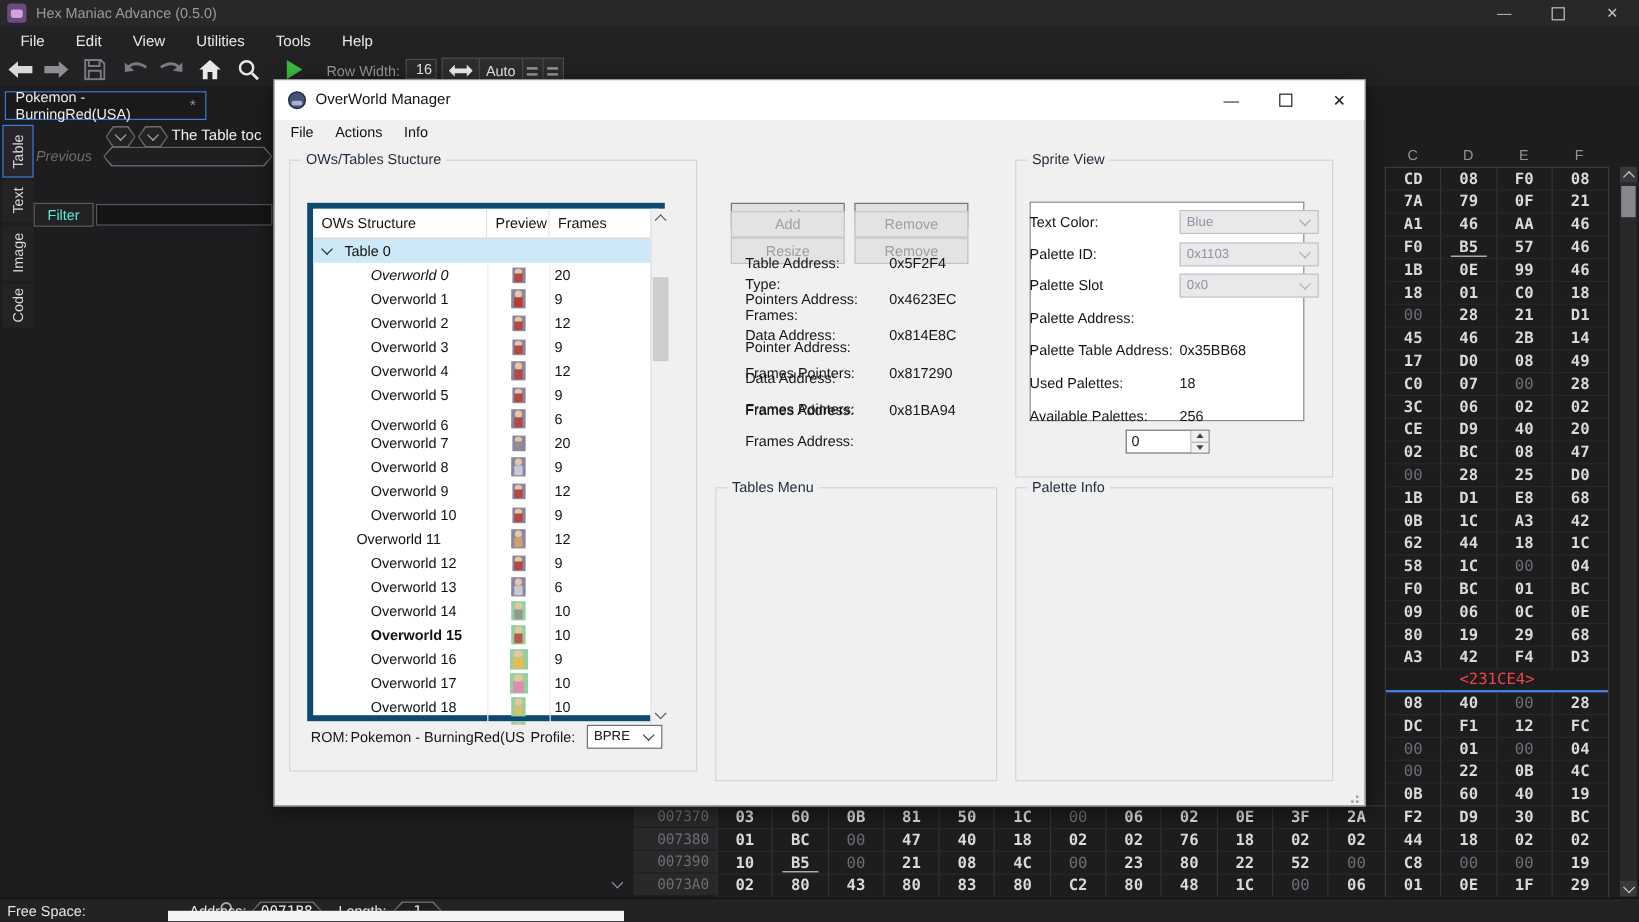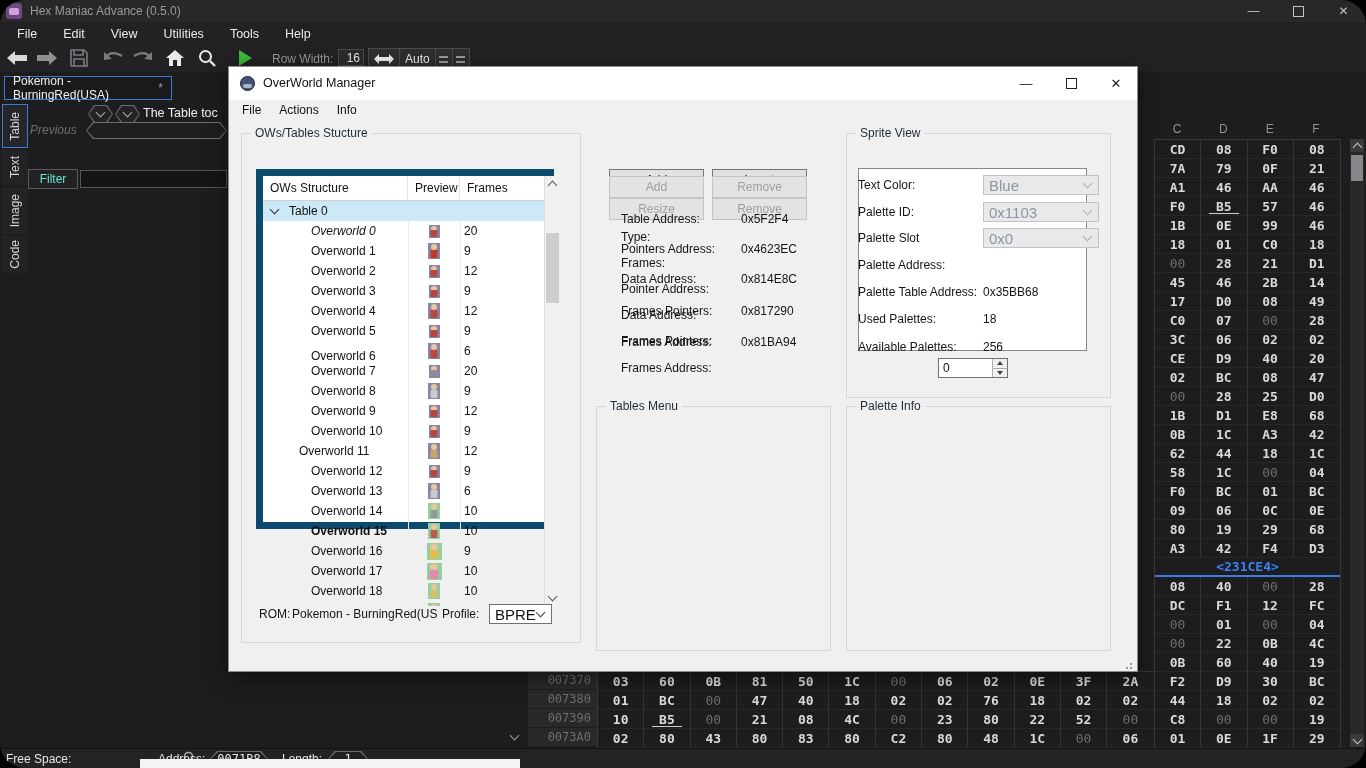--- a/index.html
+++ b/index.html
@@ -1,17 +1,17 @@
 <!DOCTYPE html>
 <html><head>
 <meta charset="utf-8">
 <style>
   html,body{margin:0;padding:0;background:#000;}
   #screen{position:relative;width:1366px;height:768px;overflow:hidden;
-    background:#1d1d1f;font-family:"Liberation Sans",sans-serif;border-radius:25px;
+    background:#1d1d1f;font-family:"Liberation Sans",sans-serif;
     -webkit-font-smoothing:antialiased;}
   .abs{position:absolute;}
   .ni{pointer-events:none;}
 
   
   #titlebar{left:0;top:0;width:1366px;height:22px;background:#28282a;}
   #app-icon{left:6px;top:3px;width:16px;height:16px;background:#6e4a82;border-radius:3px;}
   #app-icon:after{content:"";position:absolute;left:3px;top:5px;width:10px;height:7px;background:#cfa3d6;border-radius:2px;}
   #app-title{left:30px;top:4px;font-size:12px;color:#9a9a9c;}
   .wbtn{top:0;width:45px;height:22px;display:flex;align-items:center;justify-content:center;color:#c3c3c5;font-size:12px;}
@@ -53,21 +53,21 @@
   #hex-right{left:1154px;top:122px;width:185px;}
   .hxhead{position:absolute;top:0;height:16px;width:46.3px;text-align:center;color:#90948a;font-size:12px;}
   #hx-rows{position:absolute;left:0;top:17px;width:185px;border-top:1px solid #39393b;border-left:1px solid #39393b;border-right:1px solid #39393b;}
   .hxrow{position:relative;height:19px;display:flex;}
   .hxcell{width:46.3px;height:19px;box-sizing:border-box;border-right:1px solid #333335;border-bottom:1px solid #28282a;
     display:flex;align-items:center;justify-content:center;font-size:13px;font-weight:700;color:#dadadc;font-family:"DejaVu Sans Mono",monospace;position:relative;}
   .hxcell:last-child{border-right:none;}
   .hxcell.dim{color:#6e6e72;font-weight:400;}
   .hxcell.cur:after{content:"";position:absolute;left:8px;right:8px;bottom:1px;height:1px;background:#cfcfcf;}
   .ptr-row{position:relative;height:19px;display:flex;align-items:center;justify-content:center;
-    font-size:13px;font-weight:700;color:#3b82f6;font-family:"DejaVu Sans Mono",monospace;border-bottom:2px solid #3f7ed8;box-sizing:border-box;}
+    font-size:13px;font-weight:400;color:#ef4444;font-family:"DejaVu Sans Mono",monospace;border-bottom:2px solid #3f7ed8;box-sizing:border-box;}
   
   .dsb{background:#29292b;}
   .dsb .box{position:absolute;left:0;width:14px;height:13px;background:#39393c;display:flex;align-items:center;justify-content:center;}
   .dsb .thumb{position:absolute;left:1px;width:12px;background:#87878b;}
   #hex-bottom{left:506px;top:668px;width:650px;height:80px;}
   .baddr{position:absolute;left:22px;width:69px;height:19px;background:#29292b;color:#6e6e72;font-size:12px;font-family:"DejaVu Sans Mono",monospace;display:flex;align-items:center;justify-content:flex-end;padding-right:6px;box-sizing:border-box;border-bottom:1px solid #1d1d1f;}
   #bgrid{position:absolute;left:91px;top:3px;border-top:1px solid #39393b;border-left:1px solid #39393b;}
 
   
   #statusbar{left:0;top:748px;width:1366px;height:20px;background:#232325;border-top:1px solid #111;box-sizing:border-box;}
@@ -83,27 +83,27 @@
   .dbtn{top:0;width:44px;height:33px;display:flex;align-items:center;justify-content:center;color:#222;font-size:13px;}
   .dbtn .sq{width:9px;height:9px;border:1px solid #222;}
   #dlg-menu{left:4px;top:33px;height:19px;display:flex;align-items:center;}
   .dmenu-item{font-size:12px;color:#111;padding:0 9px;}
   .group{border:1px solid #d5d5d7;}
   .gtitle{position:absolute;top:-8px;left:9px;background:#f0f0f0;padding:0 4px;font-size:12px;color:#1d2b3a;}
   .dlabel{font-size:12px;color:#151515;}
   .dvalue{font-size:12px;color:#151515;}
   .wbutton{position:absolute;width:95px;height:22px;background:#e1e1e1;border:1px solid #757575;box-sizing:border-box;display:flex;align-items:center;justify-content:center;font-size:12px;color:#111;}
   .wbutton.dis{border-color:#c3c3c3;background:#e3e3e3;color:#9f9f9f;}
-  .combo{position:absolute;height:20px;background:#fff;border:1px solid #707070;box-sizing:border-box;display:flex;align-items:center;font-size:15px;color:#111;padding-left:5px;}
+  .combo{position:absolute;height:20px;background:#fff;border:1px solid #707070;box-sizing:border-box;display:flex;align-items:center;font-size:11px;color:#111;padding-left:5px;}
   .combo .chev{border-color:#444;margin-left:auto;margin-right:7px;}
   .combo.dis{background:#e9e9eb;border-color:#c2c2c6;color:#8b95a3;}
   .combo.dis .chev{border-color:#aeaeb2;}
 
   
-  #ow-table{left:27px;top:102px;width:298px;height:360px;background:#fff;border:7px solid #0c4a6e;box-sizing:border-box;padding-left:48px;}
+  #ow-table{left:27px;top:102px;width:298px;height:432px;background:#fff;border:5px solid #0c4a6e;box-sizing:border-box;padding-left:48px;}
   #ow-thead{position:absolute;left:0;top:0;width:281px;height:24px;border-bottom:1px solid #d0d0d0;background:#fff;}
   .thcell{position:absolute;top:0;height:24px;display:flex;align-items:center;font-size:12px;color:#111;border-right:1px solid #e4e4e4;box-sizing:border-box;padding-left:7px;}
   #ow-rows{position:absolute;left:0;top:25px;width:281px;height:405px;overflow:hidden;}
   .owrow{position:relative;height:20px;display:flex;align-items:center;font-size:12px;color:#111;}
   .owrow.sel{background:#cde8f6;}
   .colline{position:absolute;top:0;bottom:0;width:1px;background:#ededed;}
   .owname{position:absolute;white-space:nowrap;}
   .owframes{position:absolute;left:201px;}
   .owprev{position:absolute;}
   .owprev .head{position:absolute;left:50%;transform:translateX(-50%);top:1px;border-radius:50%;background:#e7c79d;}

